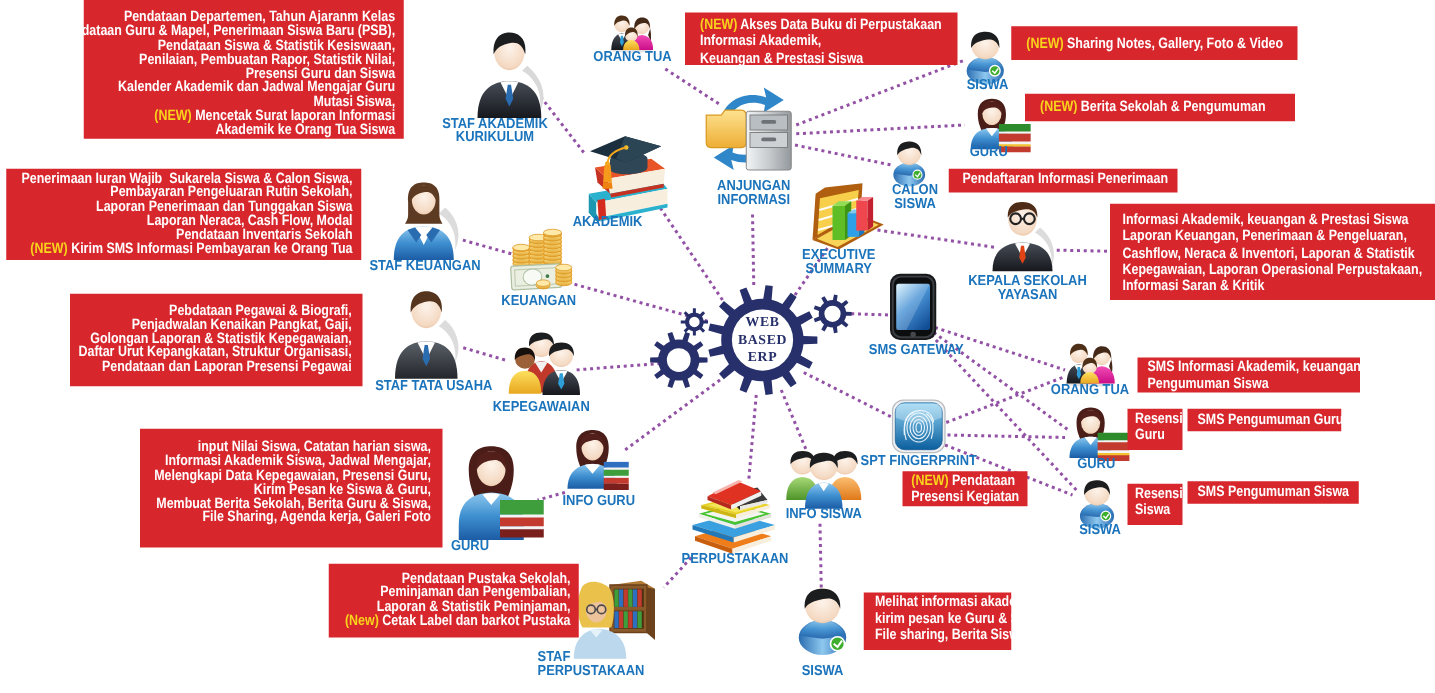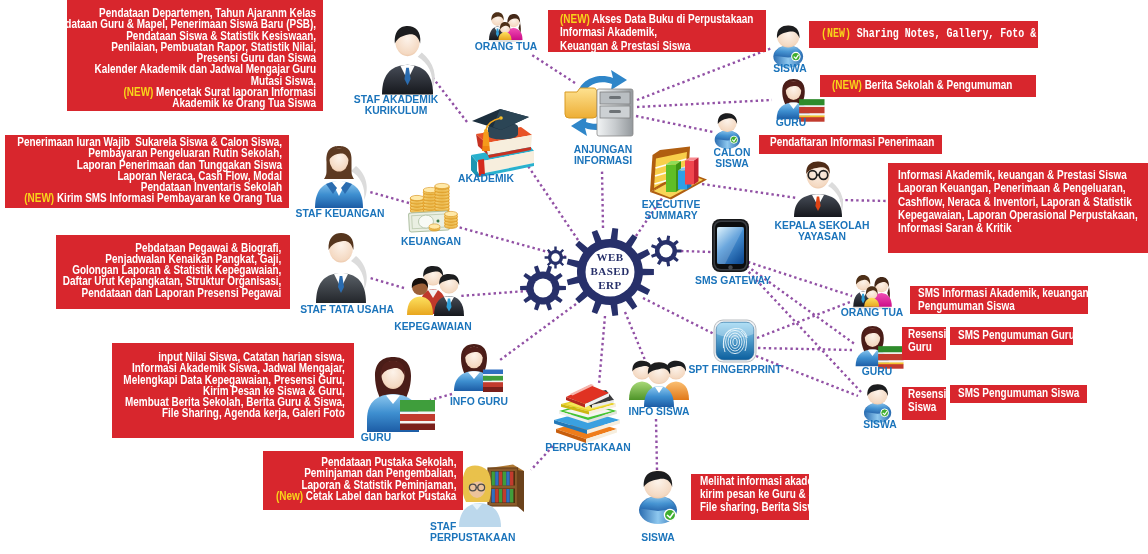--- a/index.html
+++ b/index.html
@@ -551,33 +551,33 @@
 Keuangan &amp; Prestasi Siswa</div>
     </div>
 
 <div class="rb" style="left:263px;top:451px;width:200px;height:59px;">
       <div class="in" style="right:7px;top:6px;">Pendataan Pustaka Sekolah,
 Peminjaman dan Pengembalian,
 Laporan &amp; Statistik Peminjaman,
 <span class="nw">(New) </span>Cetak Label dan barkot Pustaka</div>
     </div>
 
-<div class="rb big" style="left:809px;top:21px;width:229px;height:27px;font-family:Liberation Mono, monospace;">
+<div class="rb big" style="left:809px;top:21px;width:229px;height:27px;">
       <div class="inl" style="left:12px;top:7px;"><span class="nw">(NEW) </span>Sharing Notes, Gallery, Foto &amp; Video</div>
     </div>
 
 <div class="rb big" style="left:759px;top:135px;width:183px;height:19px;">
       <div class="inl" style="left:11px;top:1px;">Pendaftaran Informasi Penerimaan</div>
     </div>
 
 <div class="rb big" style="left:820px;top:75px;width:216px;height:22px;">
       <div class="inl" style="left:12px;top:3.5px;"><span class="nw">(NEW) </span>Berita Sekolah &amp; Pengumuman</div>
     </div>
 
-<div class="rb big" style="left:888px;top:163px;width:260px;height:90px;">
+<div class="rb big" style="left:888px;top:163px;width:260px;height:77px;">
       <div class="inl" style="left:10px;top:6px;">Informasi Akademik, keuangan &amp; Prestasi Siswa
 Laporan Keuangan, Penerimaan &amp; Pengeluaran,
 Cashflow, Neraca &amp; Inventori, Laporan &amp; Statistik
 Kepegawaian, Laporan Operasional Perpustakaan,
 Informasi Saran &amp; Kritik</div>
     </div>
 
 
 <div class="rb big" style="left:910px;top:286px;width:178px;height:28px;">
       <div class="inl" style="left:8px;top:1px;">SMS Informasi Akademik, keuangan,
@@ -586,20 +586,24 @@
 
 <div class="rb big" style="left:902px;top:327px;width:44px;height:33px;">
       <div class="inl" style="left:6px;top:1px;">Resensi
 Guru</div>
     </div>
 
 <div class="rb big" style="left:950px;top:327px;width:123px;height:18px;">
       <div class="inl" style="left:8px;top:1.5px;">SMS Pengumuman Guru</div>
     </div>
 
+<div class="rb big" style="left:722px;top:377px;width:100px;height:28px;">
+      <div class="inl" style="left:7px;top:0.6px;"><span class="nw">(NEW) </span>Pendataan
+Presensi Kegiatan</div>
+    </div>
 
 <div class="rb big" style="left:902px;top:387px;width:44px;height:33px;">
       <div class="inl" style="left:6px;top:1px;">Resensi
 Siswa</div>
     </div>
 
 <div class="rb big" style="left:950px;top:385px;width:137px;height:18px;">
       <div class="inl" style="left:8px;top:1.5px;">SMS Pengumuman Siswa</div>
     </div>
 

